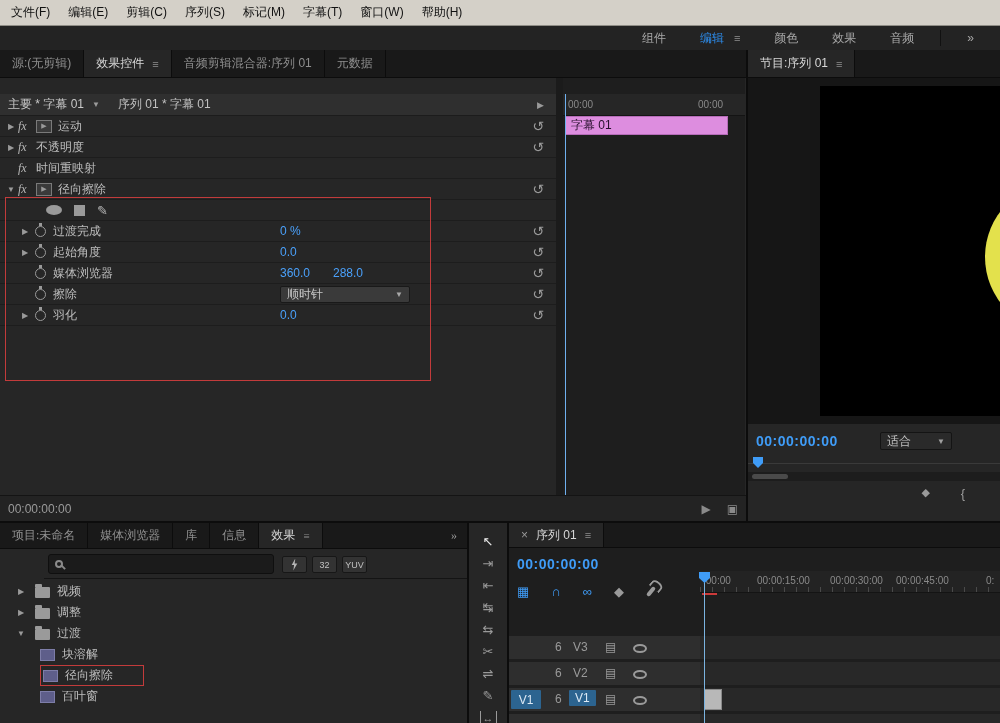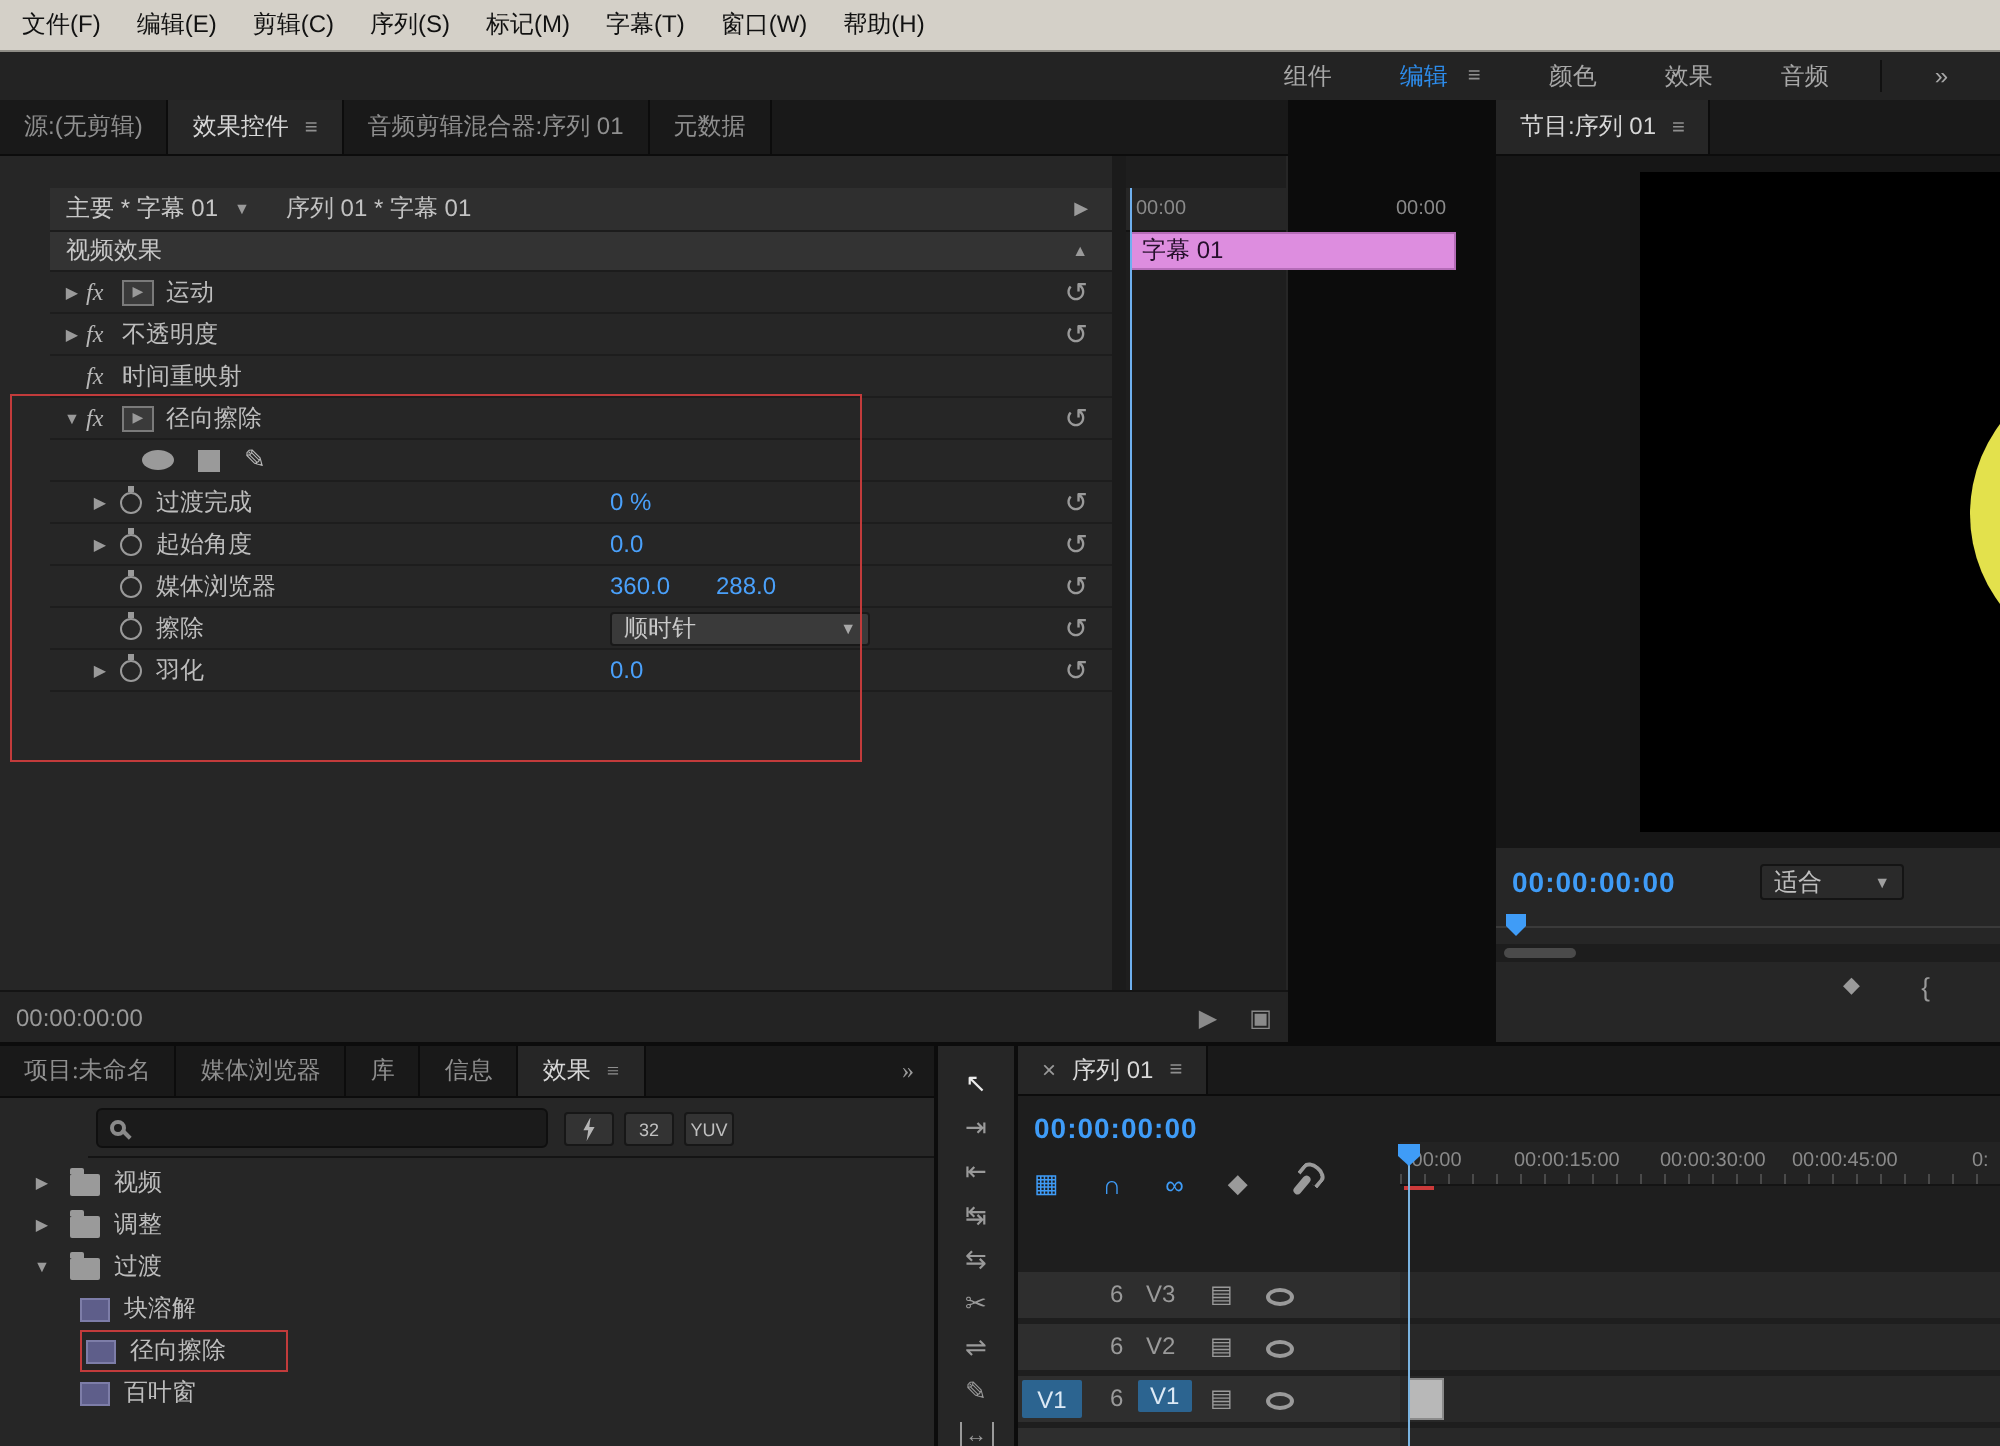--- a/index.html
+++ b/index.html
@@ -20,23 +20,23 @@
   
   .panel { position:absolute; background:#262626; }
   .tabstrip { display:flex; align-items:stretch; background:#191919; border-bottom:1px solid #0c0c0c; }
   .h28 { height:28px; } .h26 { height:26px;font-family:Liberation Serif, serif; } .h25 { height:25px; }
   .tab { display:flex; align-items:center; padding:0 12px; color:#8f8f8f; border-right:1px solid #0c0c0c; white-space:nowrap; }
   .tab.active { background:#262626; color:#d8d8d8; }
   .tabmenu { color:#8f8f8f; margin-left:8px; font-size:11px; }
   .overflowbtn { margin-left:auto; color:#9a9a9a; padding:0 10px; display:flex; align-items:center; }
 
   
-  .ec { left:0; top:50px; width:644px; height:471px; }
+  .ec { left:0; top:50px; width:746px; height:471px; }
   .ec-main { position:absolute; top:28px; bottom:26px; left:0; right:0; }
-  .ec-left { position:absolute; left:0; top:0; bottom:16px; width:556px;padding-left:25px; }
+  .ec-left { position:absolute; left:0; top:0; bottom:16px; width:556px; }
   .ec-spacer { height:16px; }
   .ec-cliphdr { height:22px; background:#2f2f2f; display:flex; align-items:center; padding-left:8px; position:relative; border-bottom:1px solid #1c1c1c; }
   .tri-dd { font-size:8px; color:#9a9a9a; margin-left:8px; }
   .ec-seq { margin-left:18px; color:#c2c2c2; }
   .hdr-next { position:absolute; right:12px; font-size:9px; color:#9a9a9a; }
   .ec-section { height:20px; background:#333333; display:flex; align-items:center; padding-left:8px; position:relative; border-bottom:1px solid #1c1c1c; }
   .scrollup { position:absolute; right:12px; font-size:8px; color:#9a9a9a; }
   .ec-row { display:flex; align-items:center; height:21px; position:relative; border-bottom:1px solid rgba(0,0,0,.22); }
   .ec-row.param { padding-left:14px; }
   .tri { width:14px; text-align:center; color:#9a9a9a; font-size:8px; flex:none; margin-left:4px; }
@@ -180,24 +180,20 @@
 
     <div class="ec-main">
       <div class="ec-left">
         <div class="ec-spacer"></div>
         <div class="ec-cliphdr">
           <span>主要 * 字幕 01</span>
           <span class="tri-dd">▼</span>
           <span class="ec-seq">序列 01 * 字幕 01</span>
           <span class="hdr-next">▶</span>
         </div>
-        <div class="ec-section">
-          <span>视频效果</span>
-          <span class="scrollup">▲</span>
-        </div>
 
         <div class="ec-row">
           <span class="tri">▶</span>
           <span class="fx">fx</span>
           <span class="eicon">▶</span>
           <span class="pname">运动</span>
           <span class="reset">↺</span>
         </div>
 
         <div class="ec-row">

